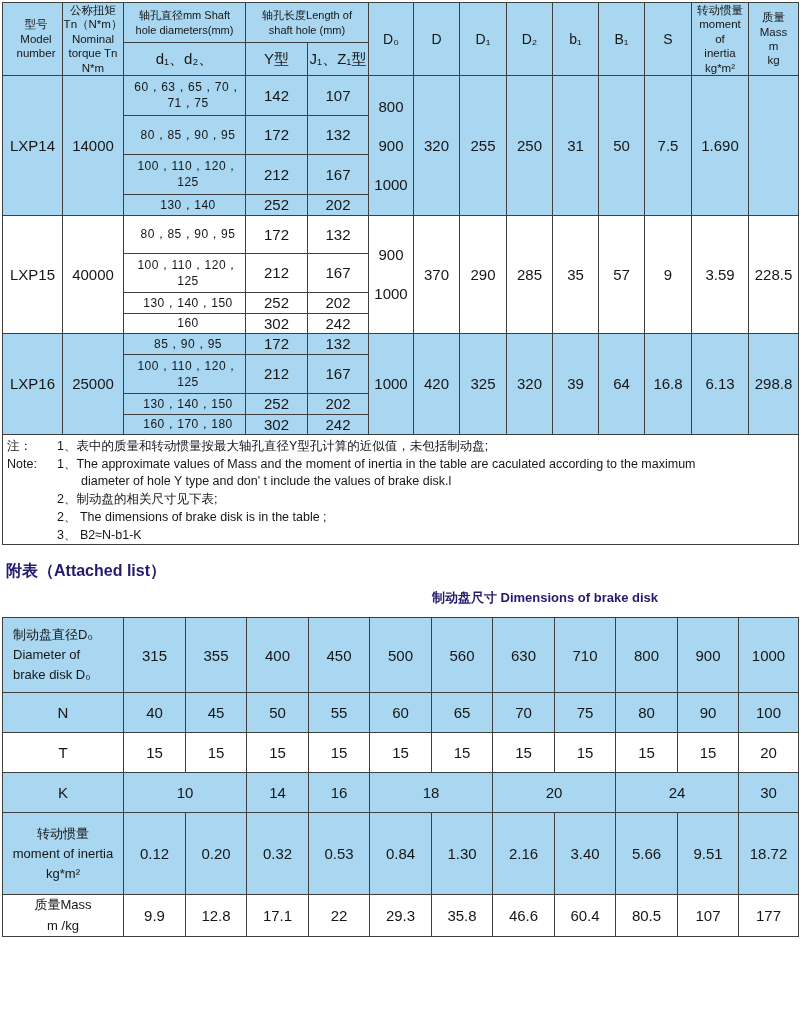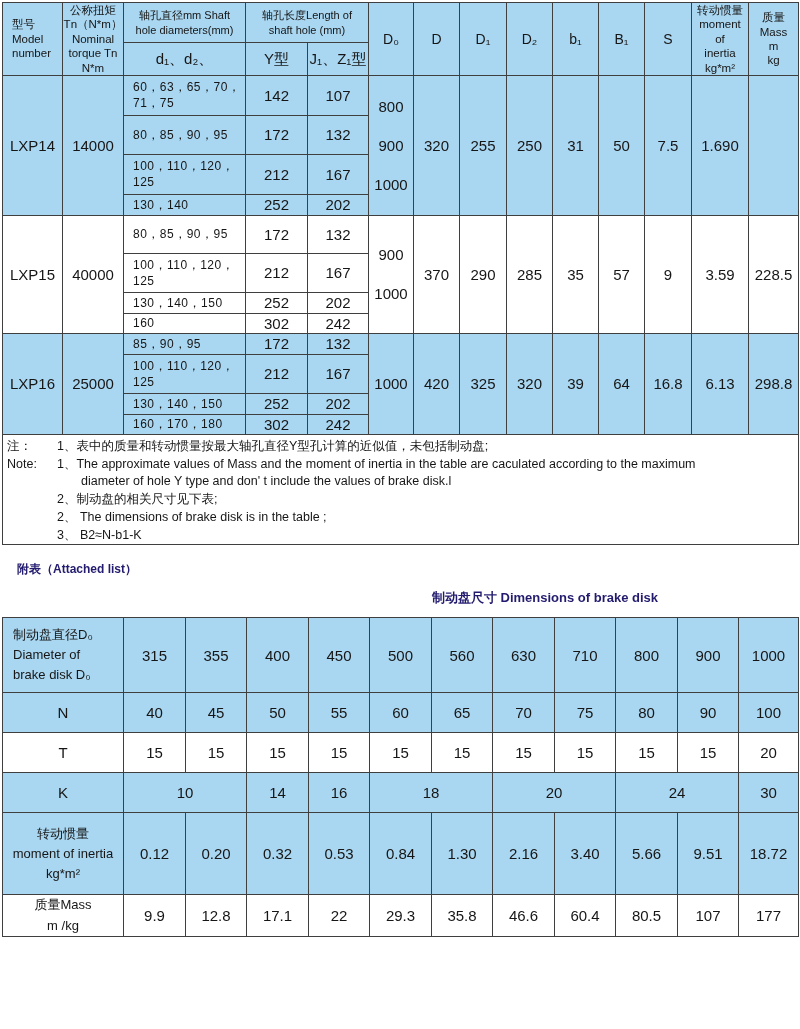--- a/index.html
+++ b/index.html
@@ -8,30 +8,30 @@
   .page{width:796px;margin:0 auto;padding-top:2px;}
   table{border-collapse:collapse;table-layout:fixed;width:796px;}
   td{border:1px solid #3f3f3f;text-align:center;vertical-align:middle;
      padding:0;font-size:15px;overflow:hidden;}
   .b{background:#a9d6f0;}
   .w{background:#ffffff;}
   .pre{white-space:pre-line;}
   .hz{font-size:11.5px;line-height:1.25;}
   .hz2{font-size:11px;line-height:1.3;}
   .sub{font-size:14px;}
-  .left{text-align:left;padding-left:9px;padding-right:2px;}
+  .left{text-align:center;padding-left:9px;padding-right:2px;}
   .bore{font-size:12px;line-height:1.35;letter-spacing:0.5px;}
   .d0cell{line-height:2.6;}
   .notes-cell{vertical-align:top;text-align:left;padding:3px 6px 0 4px;}
   .note-line{display:flex;font-size:12.5px;line-height:1.42;}
   .note-label{width:50px;flex:none;}
   .note-text{flex:1;}
   .note-indent .note-text{padding-left:24px;}
   .titles{height:72px;position:relative;}
-  .t-attached{position:absolute;left:15px;top:16px;font-size:12px;font-weight:bold;color:#221b6e;}
+  .t-attached{position:absolute;left:4px;top:16px;font-size:16px;font-weight:bold;color:#221b6e;}
   .t-brake{position:absolute;left:290px;top:44px;width:506px;text-align:center;
            font-size:13px;font-weight:bold;color:#221b6e;}
   .lab{font-size:13px;line-height:1.55;}
   .lab-left{text-align:left;padding-left:10px;}
   .num{font-size:15px;}
 </style>
 </head>
 <body>
 
 <div class="page">

